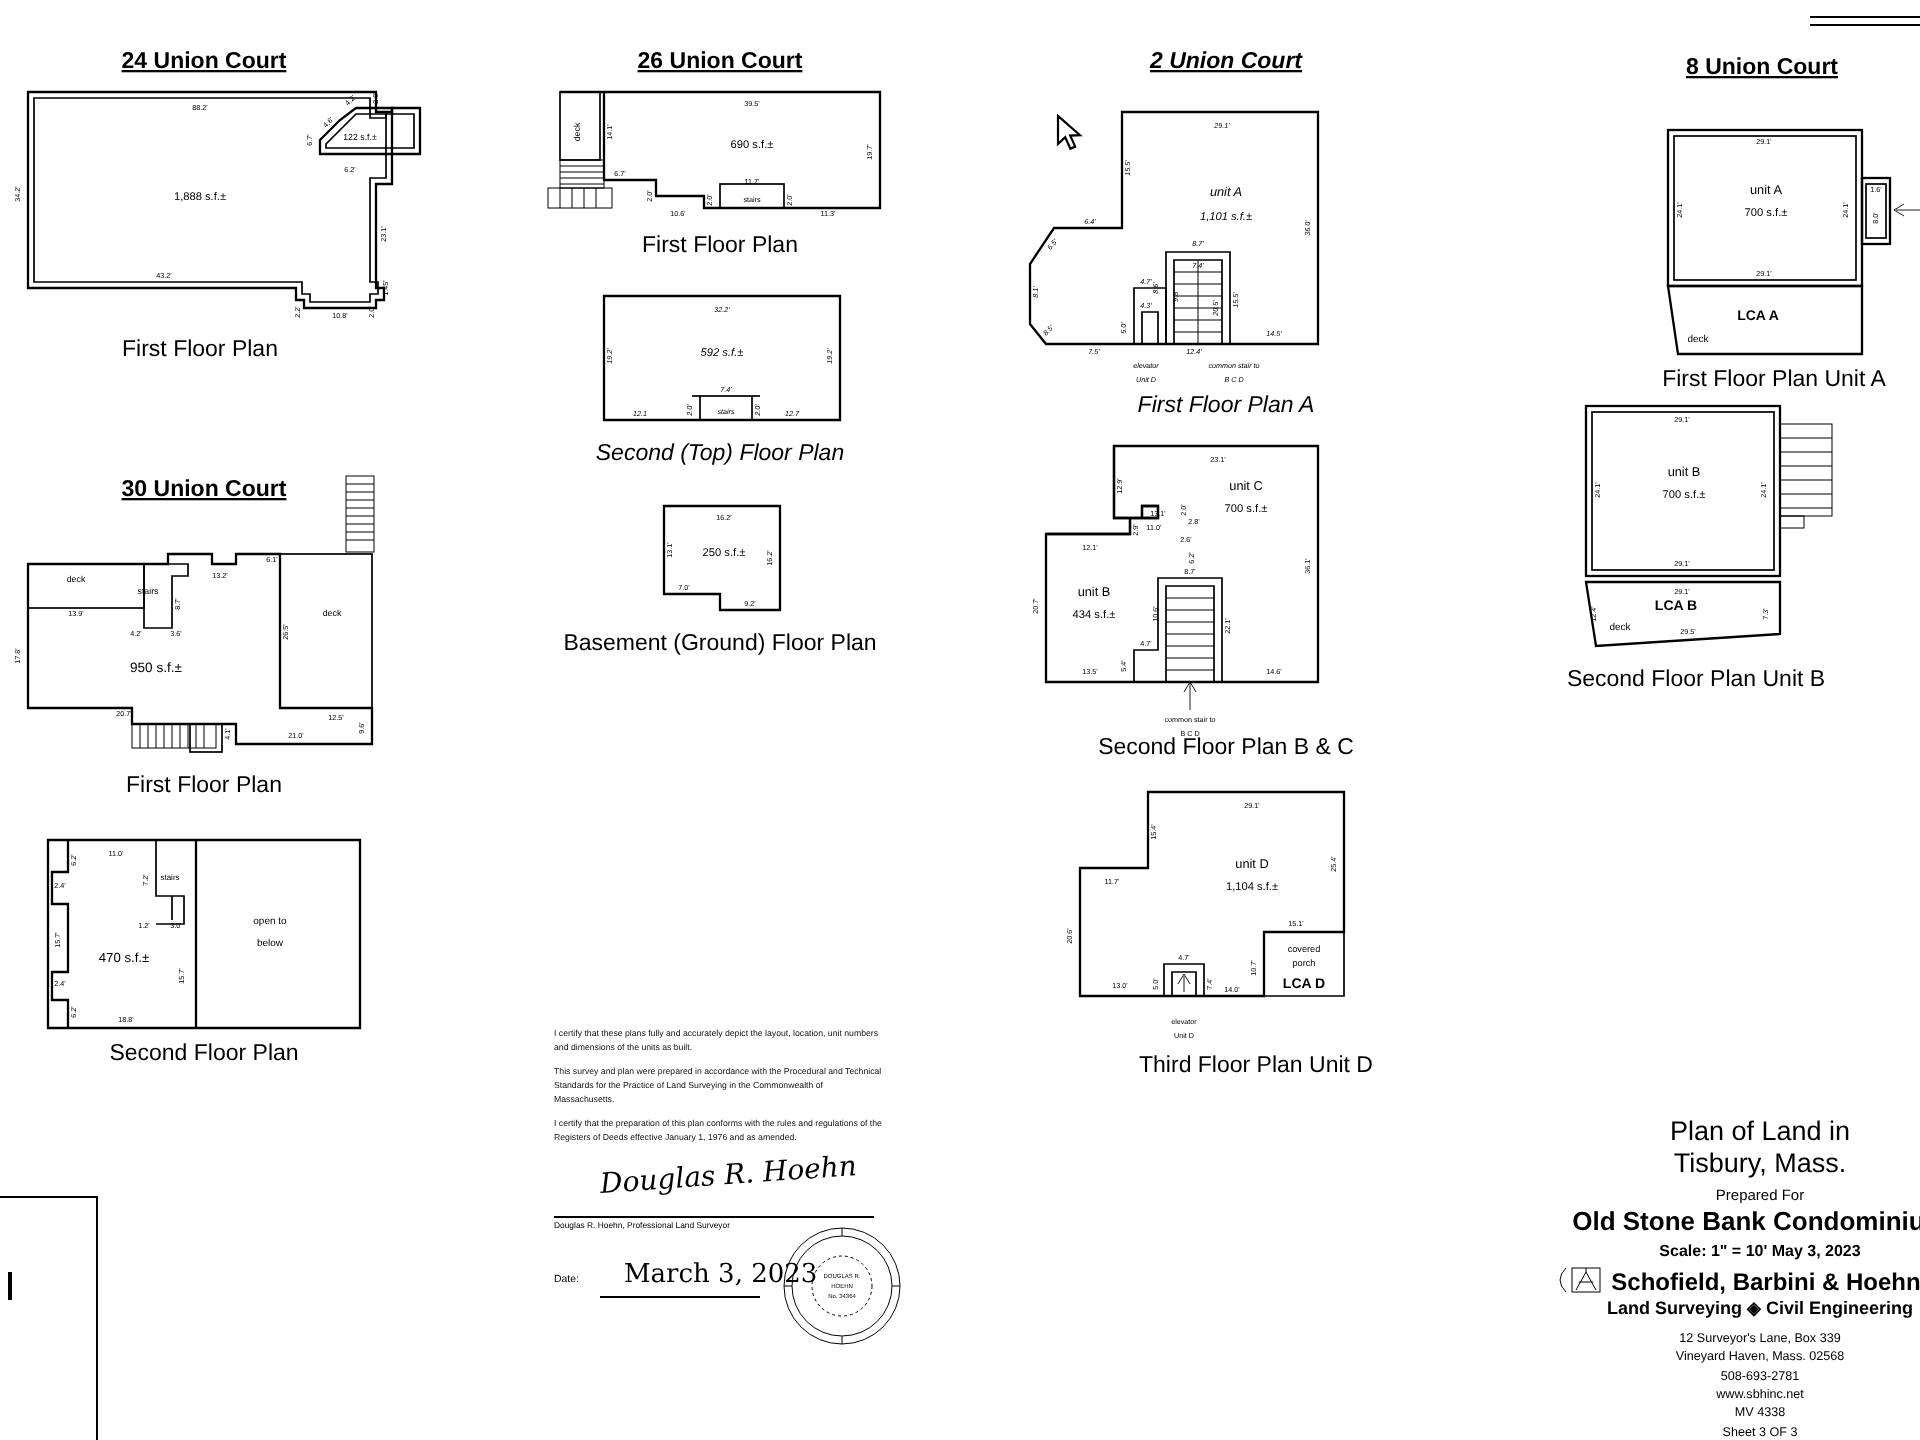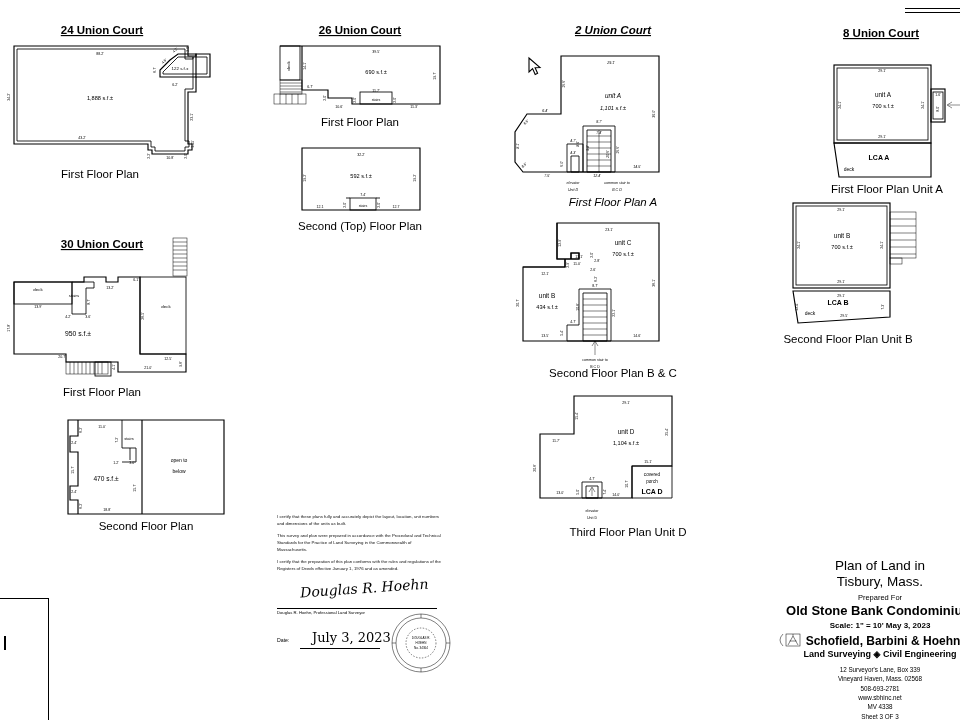--- a/index.html
+++ b/index.html
@@ -144,21 +144,21 @@
       <text class="dim" x="148" y="133">21.0'</text>
       <text class="dim" x="115" y="131" transform="rotate(-90 115 131)">4.1'</text>
       <text class="dim" x="68" y="82">4.2'</text>
       <text class="dim" x="90" y="66" transform="rotate(-90 90 66)">8.7'</text>
       <text class="dim" x="88" y="82">3.6'</text>
 
       <text class="cap" x="102" y="160">First Floor Plan</text>
     </svg>
   </div>
 
-  <div class="abs" style="left:12px;top:408px;padding-left:32px;">
+  <div class="abs" style="left:0px;top:408px;">
     <svg width="230" height="130" viewBox="0 0 230 130">
       <path class="wall" d="M24,12 L180,12 L180,106 L24,106 Z"></path>
       <path class="wall" d="M34,12 L34,28 L26,28 L26,44 L34,44 L34,78 L26,78 L26,92 L34,92 L34,106"></path>
       <line class="wall" x1="98" y1="12" x2="98" y2="106"></line>
       <path class="wall2" d="M78,12 L78,40 L92,40 L92,54 L78,54"></path>
       <line class="wall2" x1="86" y1="40" x2="86" y2="52"></line>
 
       <text class="lbl" x="85" y="32" style="font-size:4px;">stairs</text>
       <text class="sf" x="62" y="73" style="font-size:6.6px;">470 s.f.±</text>
       <text class="lbl2" x="135" y="54">open to</text>
@@ -217,21 +217,21 @@
       <text class="dim" x="104" y="70">11.7'</text>
       <text class="dim" x="142" y="86">11.3'</text>
       <text class="dim" x="54" y="76" transform="rotate(-90 54 76)">2.0'</text>
       <text class="dim" x="84" y="78" transform="rotate(-90 84 78)">2.0'</text>
       <text class="dim" x="124" y="78" transform="rotate(-90 124 78)">2.0'</text>
 
       <text class="cap" x="88" y="104">First Floor Plan</text>
     </svg>
   </div>
 
-  <div class="abs" style="left:272px;top:140px;">
+  <div class="abs" style="left:272px;top:140px;font-style:italic;">
     <svg width="200" height="100" viewBox="0 0 200 100">
       <path class="wall" d="M30,8 L148,8 L148,70 L30,70 Z"></path>
       <rect class="wall2" x="78" y="58" width="26" height="12"></rect>
       <line class="wall2" x1="74" y1="58" x2="78" y2="58"></line>
       <line class="wall2" x1="104" y1="58" x2="108" y2="58"></line>
 
       <text class="dim" x="89" y="16">32.2'</text>
       <text class="dim" x="34" y="38" transform="rotate(-90 34 38)">19.2'</text>
       <text class="dim" x="144" y="38" transform="rotate(-90 144 38)">19.2'</text>
       <text class="sf" x="89" y="38">592 s.f.±</text>
@@ -239,20 +239,34 @@
       <text class="dim" x="91" y="67">stairs</text>
       <text class="dim" x="48" y="68">12.1</text>
       <text class="dim" x="124" y="68">12.7</text>
       <text class="dim" x="74" y="65" transform="rotate(-90 74 65)">2.0'</text>
       <text class="dim" x="108" y="65" transform="rotate(-90 108 65)">2.0'</text>
 
       <text class="cap" x="88" y="90">Second (Top) Floor Plan</text>
     </svg>
   </div>
 
+  <div class="abs" style="left:272px;top:245px;">
+    <svg width="200" height="100" viewBox="0 0 200 100">
+      <path class="wall" d="M60,8 L118,8 L118,60 L88,60 L88,52 L60,52 Z"></path>
+
+      <text class="dim" x="90" y="15">16.2'</text>
+      <text class="dim" x="64" y="30" transform="rotate(-90 64 30)">13.1'</text>
+      <text class="dim" x="114" y="34" transform="rotate(-90 114 34)">16.2'</text>
+      <text class="sf" x="90" y="33">250 s.f.±</text>
+      <text class="dim" x="70" y="50">7.0'</text>
+      <text class="dim" x="103" y="58">9.2'</text>
+
+      <text class="cap" x="88" y="80">Basement (Ground) Floor Plan</text>
+    </svg>
+  </div>
 
   <div class="abs" style="left:505px;top:22px;font-style:italic;">
     <svg width="200" height="190" viewBox="0 0 200 190">
       <text class="ttl tu" x="108" y="12">2 Union Court</text>
 
       <path class="wall" d="M56,34 L154,34 L154,150 L38,150 L18,150 L10,140 L10,110 L22,92 L56,92 Z"></path>
 
       <path class="wall2" d="M78,104 L110,104 L110,150 L78,150 Z"></path>
       <path class="wall2" d="M82,108 L106,108 L106,150 L82,150 Z"></path>
       <g class="thin">
@@ -457,21 +471,21 @@
 
   <div class="cert">
     <p>I certify that these plans fully and accurately depict the layout, location, unit numbers and dimensions of the units as built.</p>
     <p>This survey and plan were prepared in accordance with the Procedural and Technical Standards for the Practice of Land Surveying in the Commonwealth of Massachusetts.</p>
     <p>I certify that the preparation of this plan conforms with the rules and regulations of the Registers of Deeds effective January 1, 1976 and as amended.</p>
   </div>
   <div class="sigscript">Douglas R. Hoehn</div>
   <div class="sigline"></div>
   <div class="signame">Douglas R. Hoehn, Professional Land Surveyor</div>
   <div class="dateword">Date:</div>
-  <div class="datescript">July 3, 2023</div>
+  <div class="datescript">March 3, 2023</div>
   <div class="dateline"></div>
 
   <div class="abs" style="left:390px;top:612px;">
     <svg width="62" height="62" viewBox="0 0 62 62">
       <circle cx="31" cy="31" r="29" class="thin"></circle>
       <circle cx="31" cy="31" r="25" class="thin"></circle>
       <circle cx="31" cy="31" r="15" class="thin" stroke-dasharray="1.5 1.5"></circle>
       <text x="31" y="27" style="font-size:3px;text-anchor:middle;">DOUGLAS R.</text>
       <text x="31" y="32" style="font-size:3px;text-anchor:middle;">HOEHN</text>
       <text x="31" y="37" style="font-size:3px;text-anchor:middle;">No. 34364</text>

